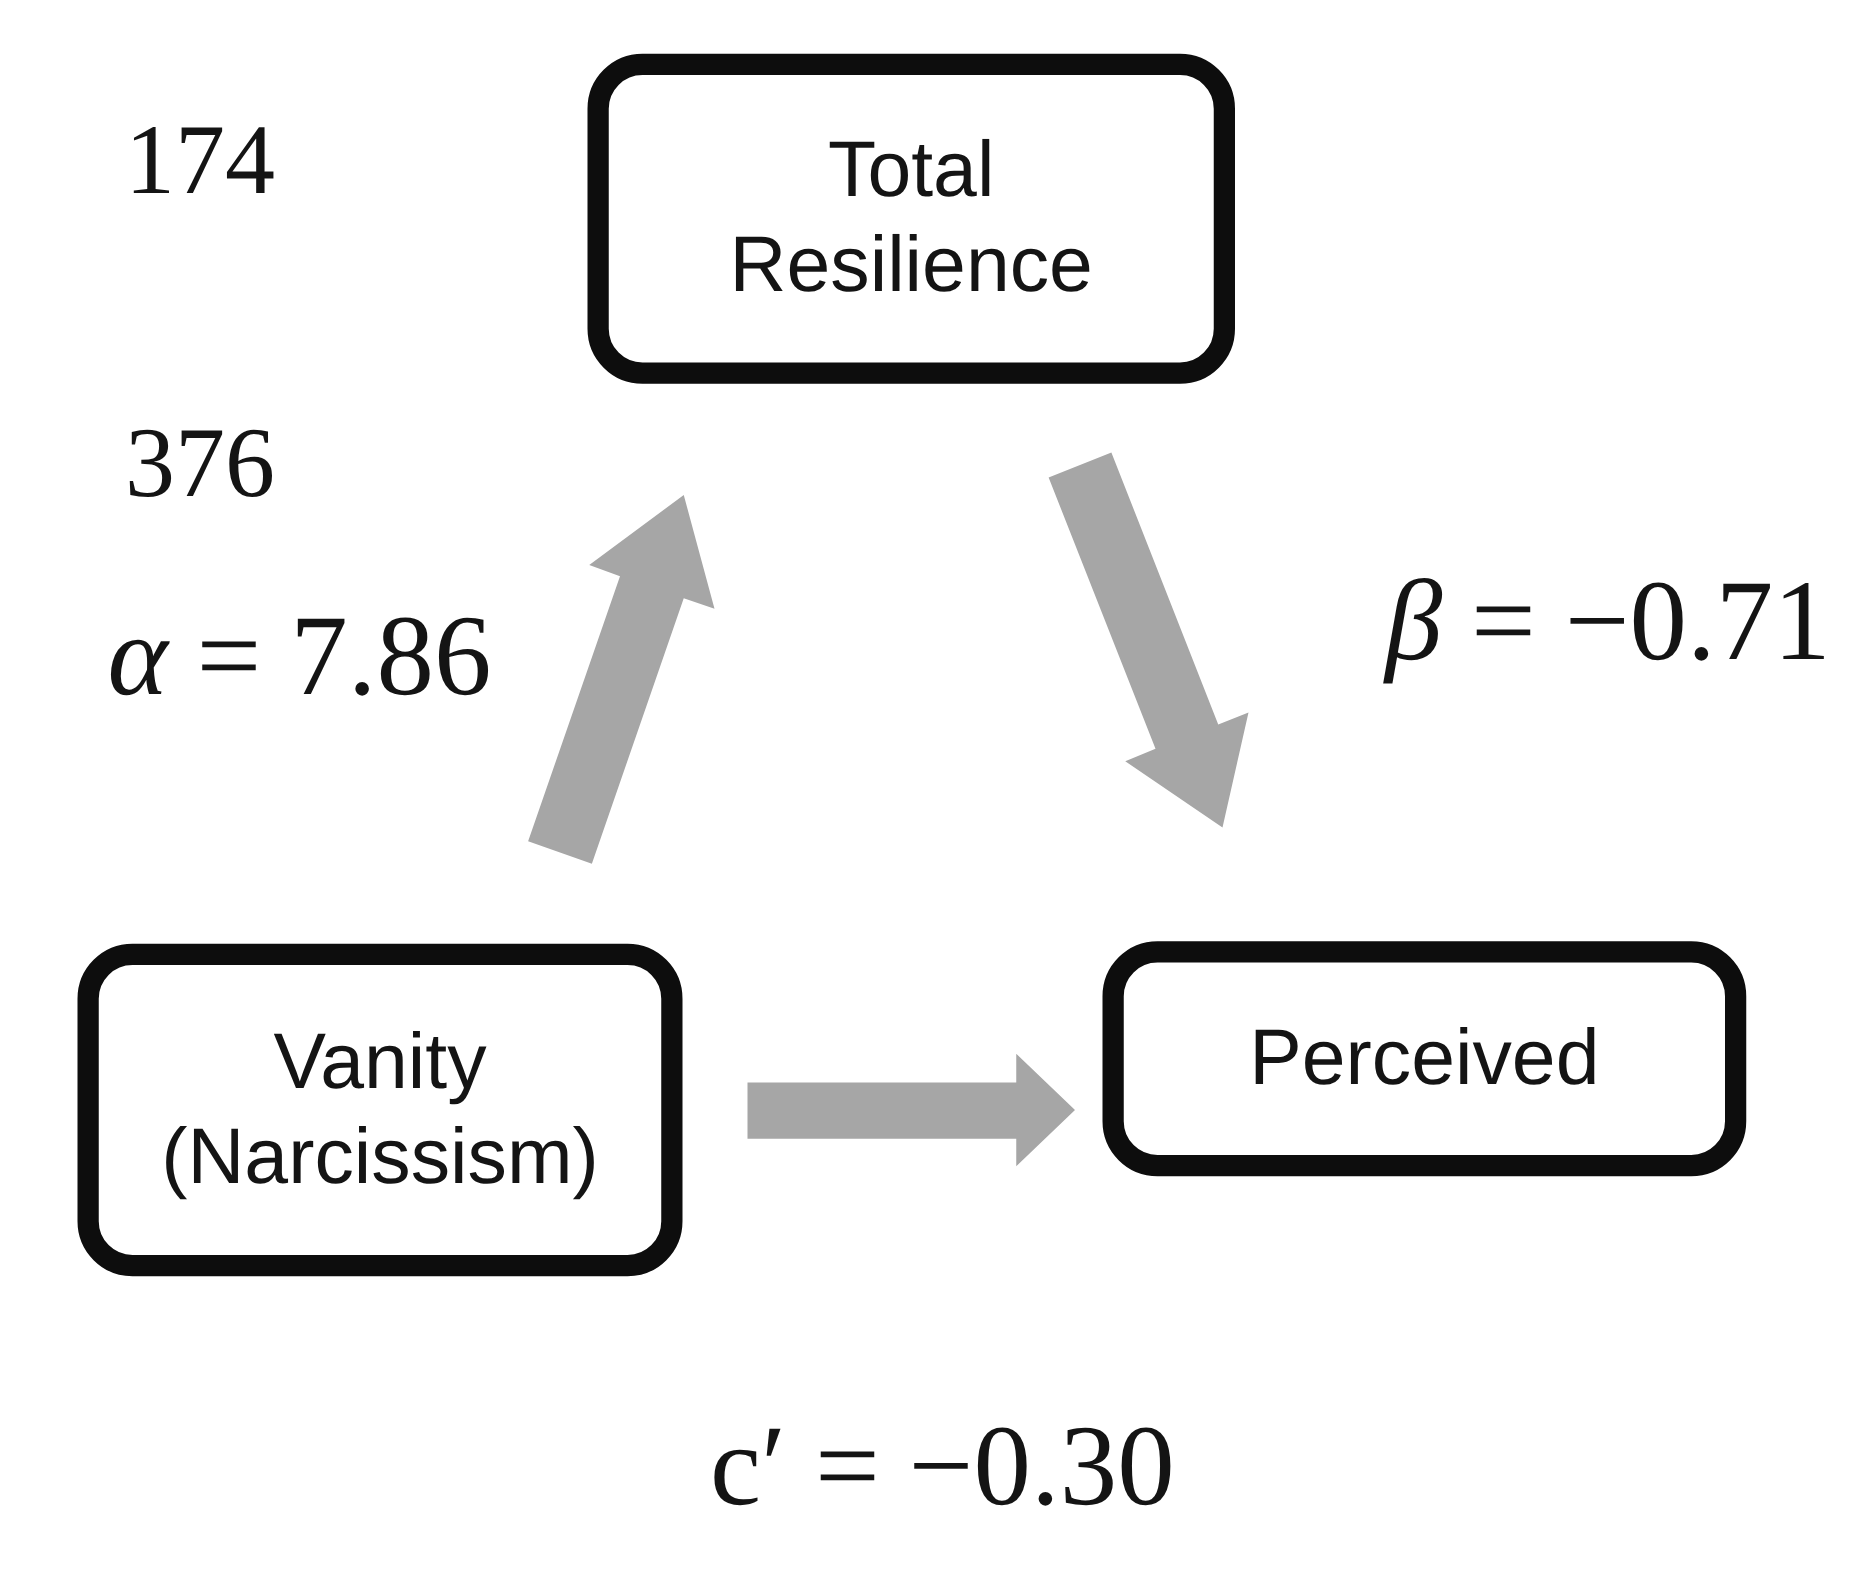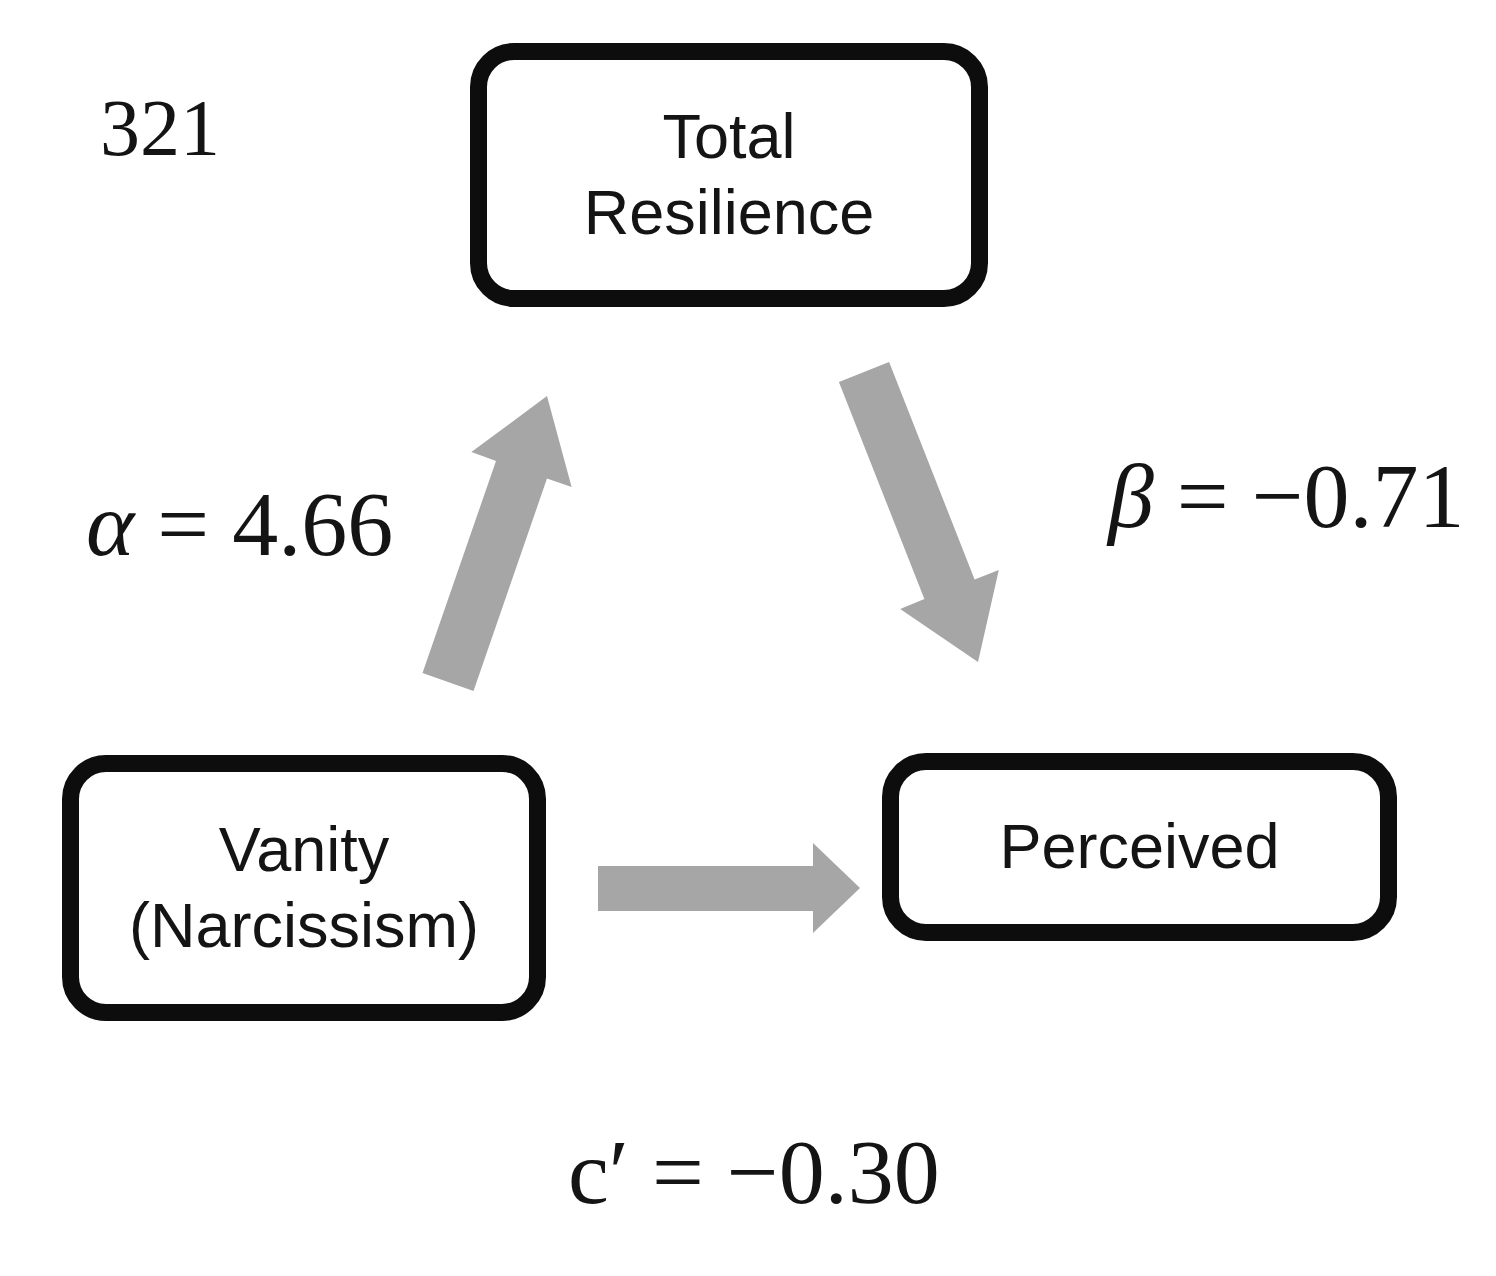--- a/index.html
+++ b/index.html
@@ -88,38 +88,39 @@
 <body>
 
 <div class="canvas">
 
   <svg class="arrow-layer" viewBox="0 0 1496 1276" xmlns="http://www.w3.org/2000/svg">
     <polygon points="422.5,673 496,461 471.4,452 547,396 571.6,487 547,478.5 473.5,691" fill="#a6a6a6"></polygon>
     <polygon points="838.9,382 924.4,599 900.2,609 978,662 998.8,570 974.6,579.5 889.1,362" fill="#a6a6a6"></polygon>
     <polygon points="598,866 813,866 813,843 860,888 813,933 813,911 598,911" fill="#a6a6a6"></polygon>
   </svg>
 
-  <div class="linenum linenum-1">321</div>
+  <div class="linenum linenum-1">174</div>
+  <div class="linenum linenum-2">376</div>
 
   <div class="node node-predictor">
     <span>Vanity</span>
     <span>(Narcissism)</span>
   </div>
 
   <div class="node node-mediator">
     <span>Total</span>
     <span>Resilience</span>
   </div>
 
   <div class="node node-outcome">
     <span>Perceived</span>
   </div>
 
   <div class="coef coef-alpha">
-    <span class="sym-italic">α</span><span> = 4.66</span>
+    <span class="sym-italic">α</span><span> = 7.86</span>
   </div>
 
   <div class="coef coef-beta">
     <span class="sym-italic">β</span><span> = −0.71</span>
   </div>
 
   <div class="coef coef-cprime">
     <span>c′</span><span> = −0.30</span>
   </div>
 

